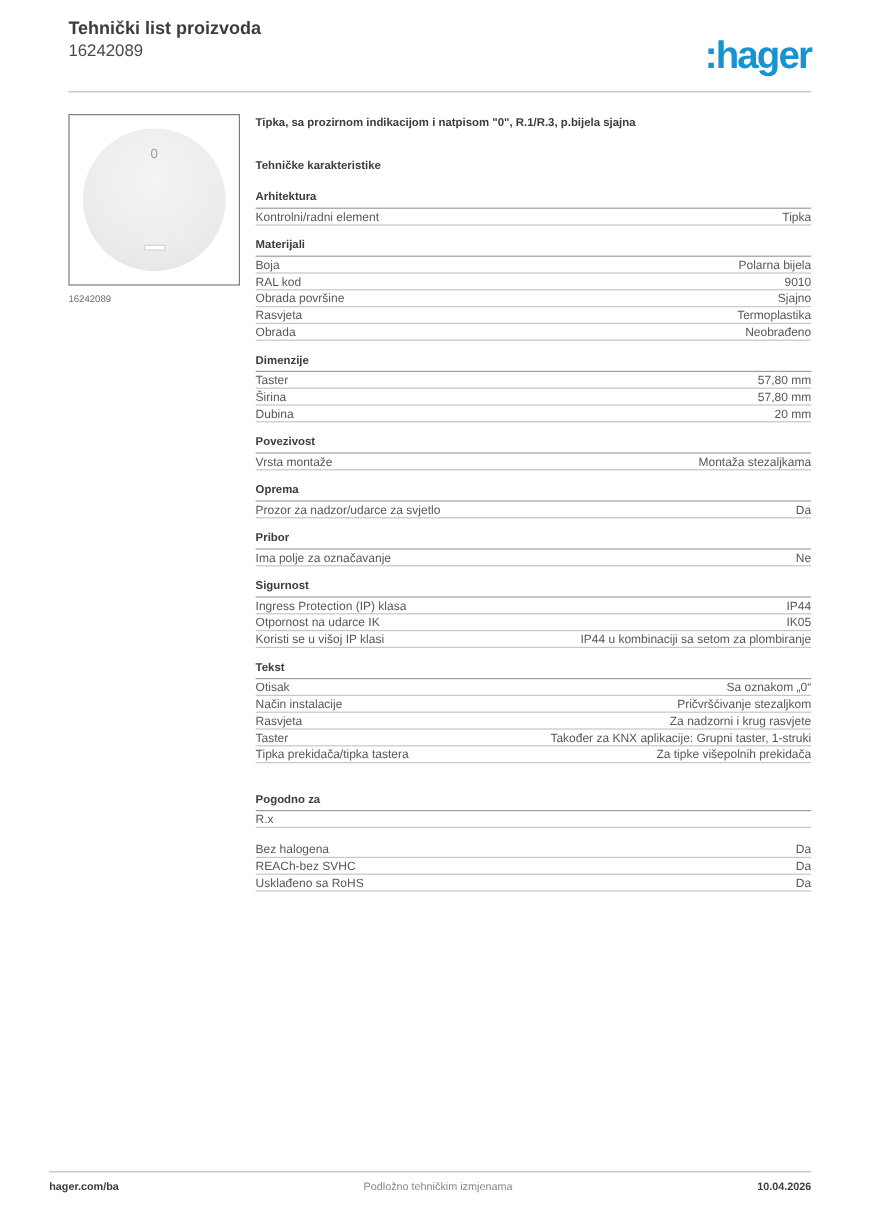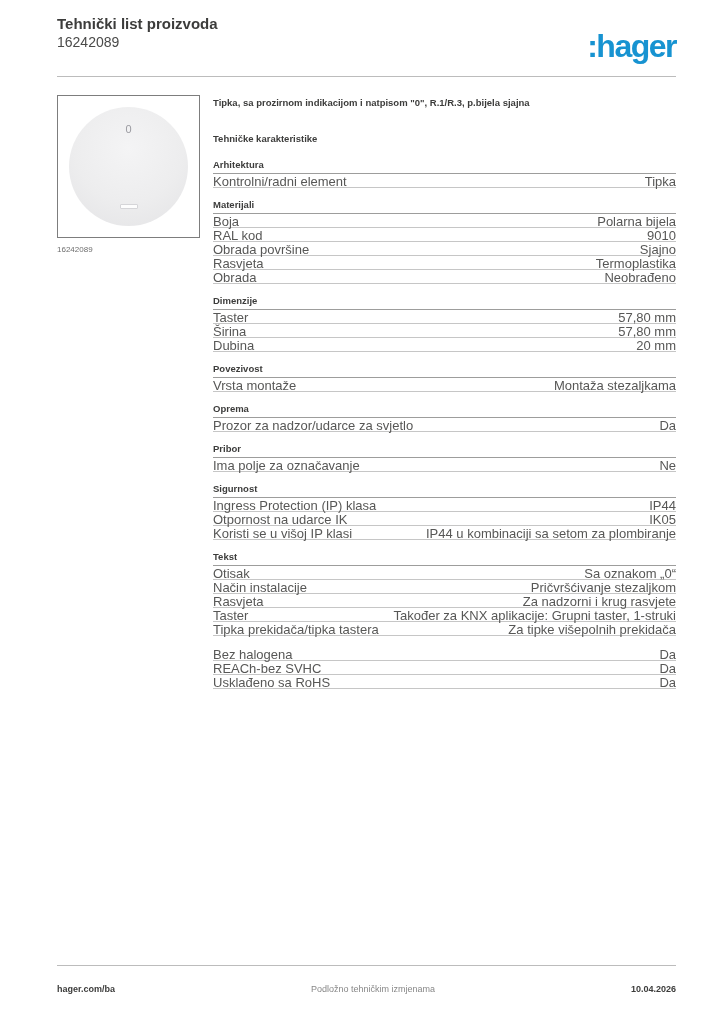--- a/index.html
+++ b/index.html
@@ -82,31 +82,31 @@
     margin: 0; padding-bottom: 3px;
     border-bottom: 1px solid #9d9d9c;
   }
   .spec-row {
     display: flex;
     justify-content: space-between;
     align-items: baseline;
     height: 14px;
     line-height: 13px;
     border-bottom: 1px solid #c6c6c6;
-    font-size: 13px;
+    font-size: 10px;
     color: #575756;
   }
   .spec-label { white-space: nowrap; padding-top: 1px; }
   .spec-value { white-space: nowrap; text-align: right; padding-top: 1px; }
   
   .footer {
     position: absolute;
-    left: 57px; right: 48px; bottom: 14px;
+    left: 41px; right: 48px; bottom: 14px;
     border-top: 1px solid #bcbcbc;
-    padding-top: 18px;
+    padding-top: 7px;
     display: flex;
     justify-content: space-between;
     align-items: baseline;
     font-size: 9px;
   }
   .footer-left  { font-weight: bold; color: #3c3c3b; }
   .footer-center{ color: #878787; }
   .footer-right { font-weight: bold; color: #3c3c3b; }
 </style>
 </head>
@@ -235,20 +235,27 @@
             </div>
             <div class="spec-row">
               <span class="spec-label">Taster</span>
               <span class="spec-value">Također za KNX aplikacije: Grupni taster, 1-struki</span>
             </div>
             <div class="spec-row">
               <span class="spec-label">Tipka prekidača/tipka tastera</span>
               <span class="spec-value">Za tipke višepolnih prekidača</span>
             </div>
           </section>
+          <section class="spec-section gap-before">
+            <h3 class="sec-title">Pogodno za</h3>
+            <div class="spec-row">
+              <span class="spec-label">R.x</span>
+              <span class="spec-value"></span>
+            </div>
+          </section>
           <section class="spec-section">
             <div class="spec-row">
               <span class="spec-label">Bez halogena</span>
               <span class="spec-value">Da</span>
             </div>
             <div class="spec-row">
               <span class="spec-label">REACh-bez SVHC</span>
               <span class="spec-value">Da</span>
             </div>
             <div class="spec-row">

